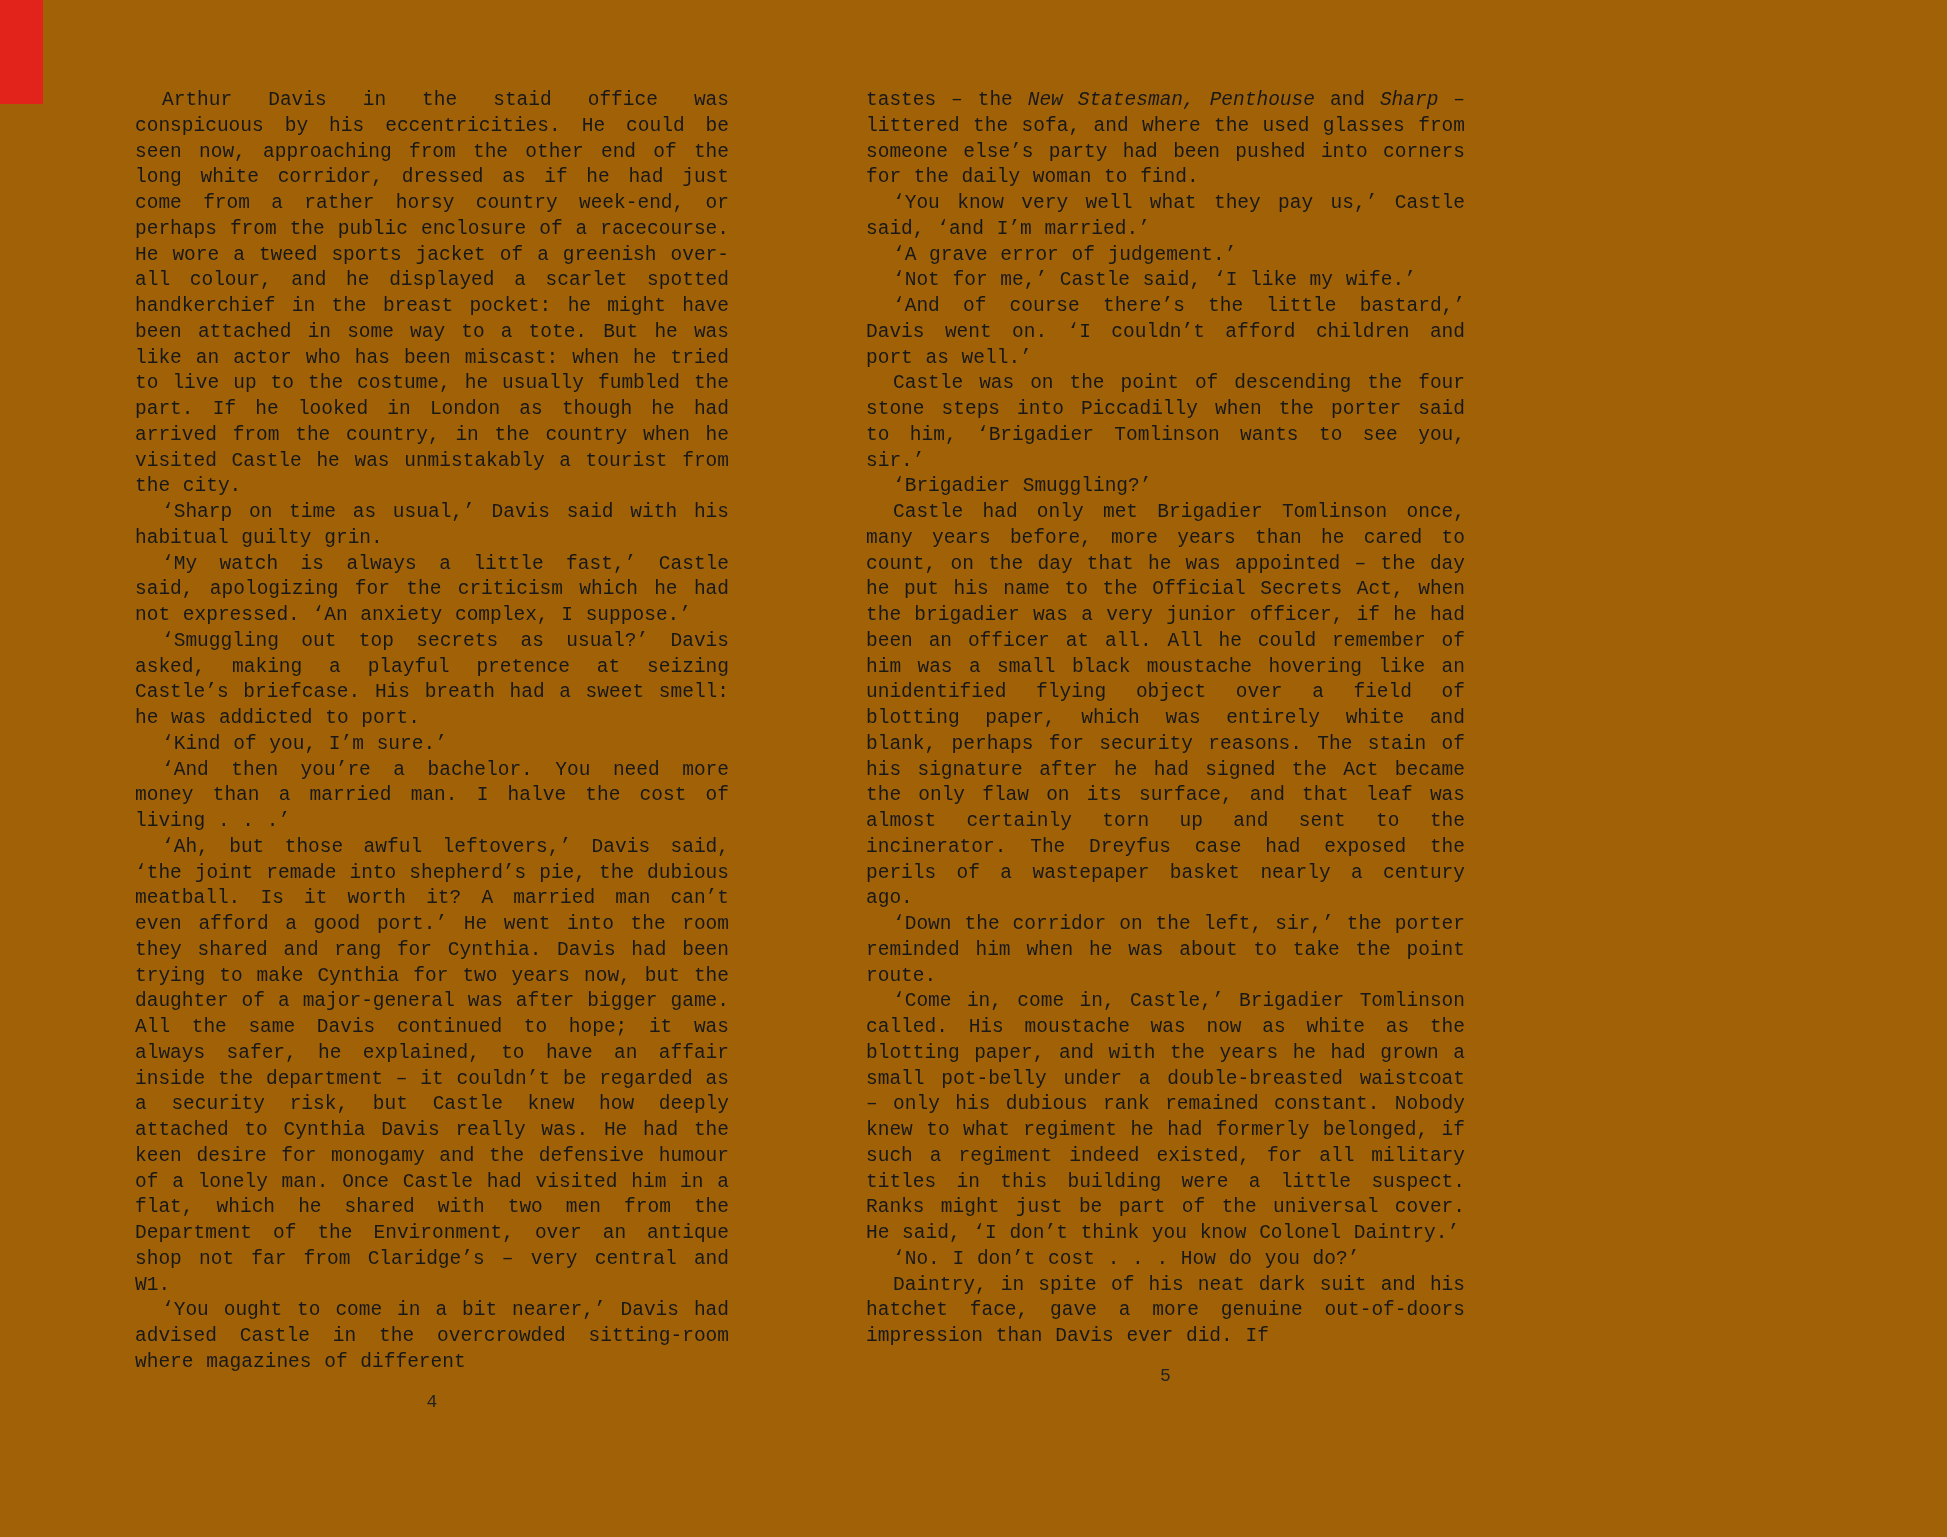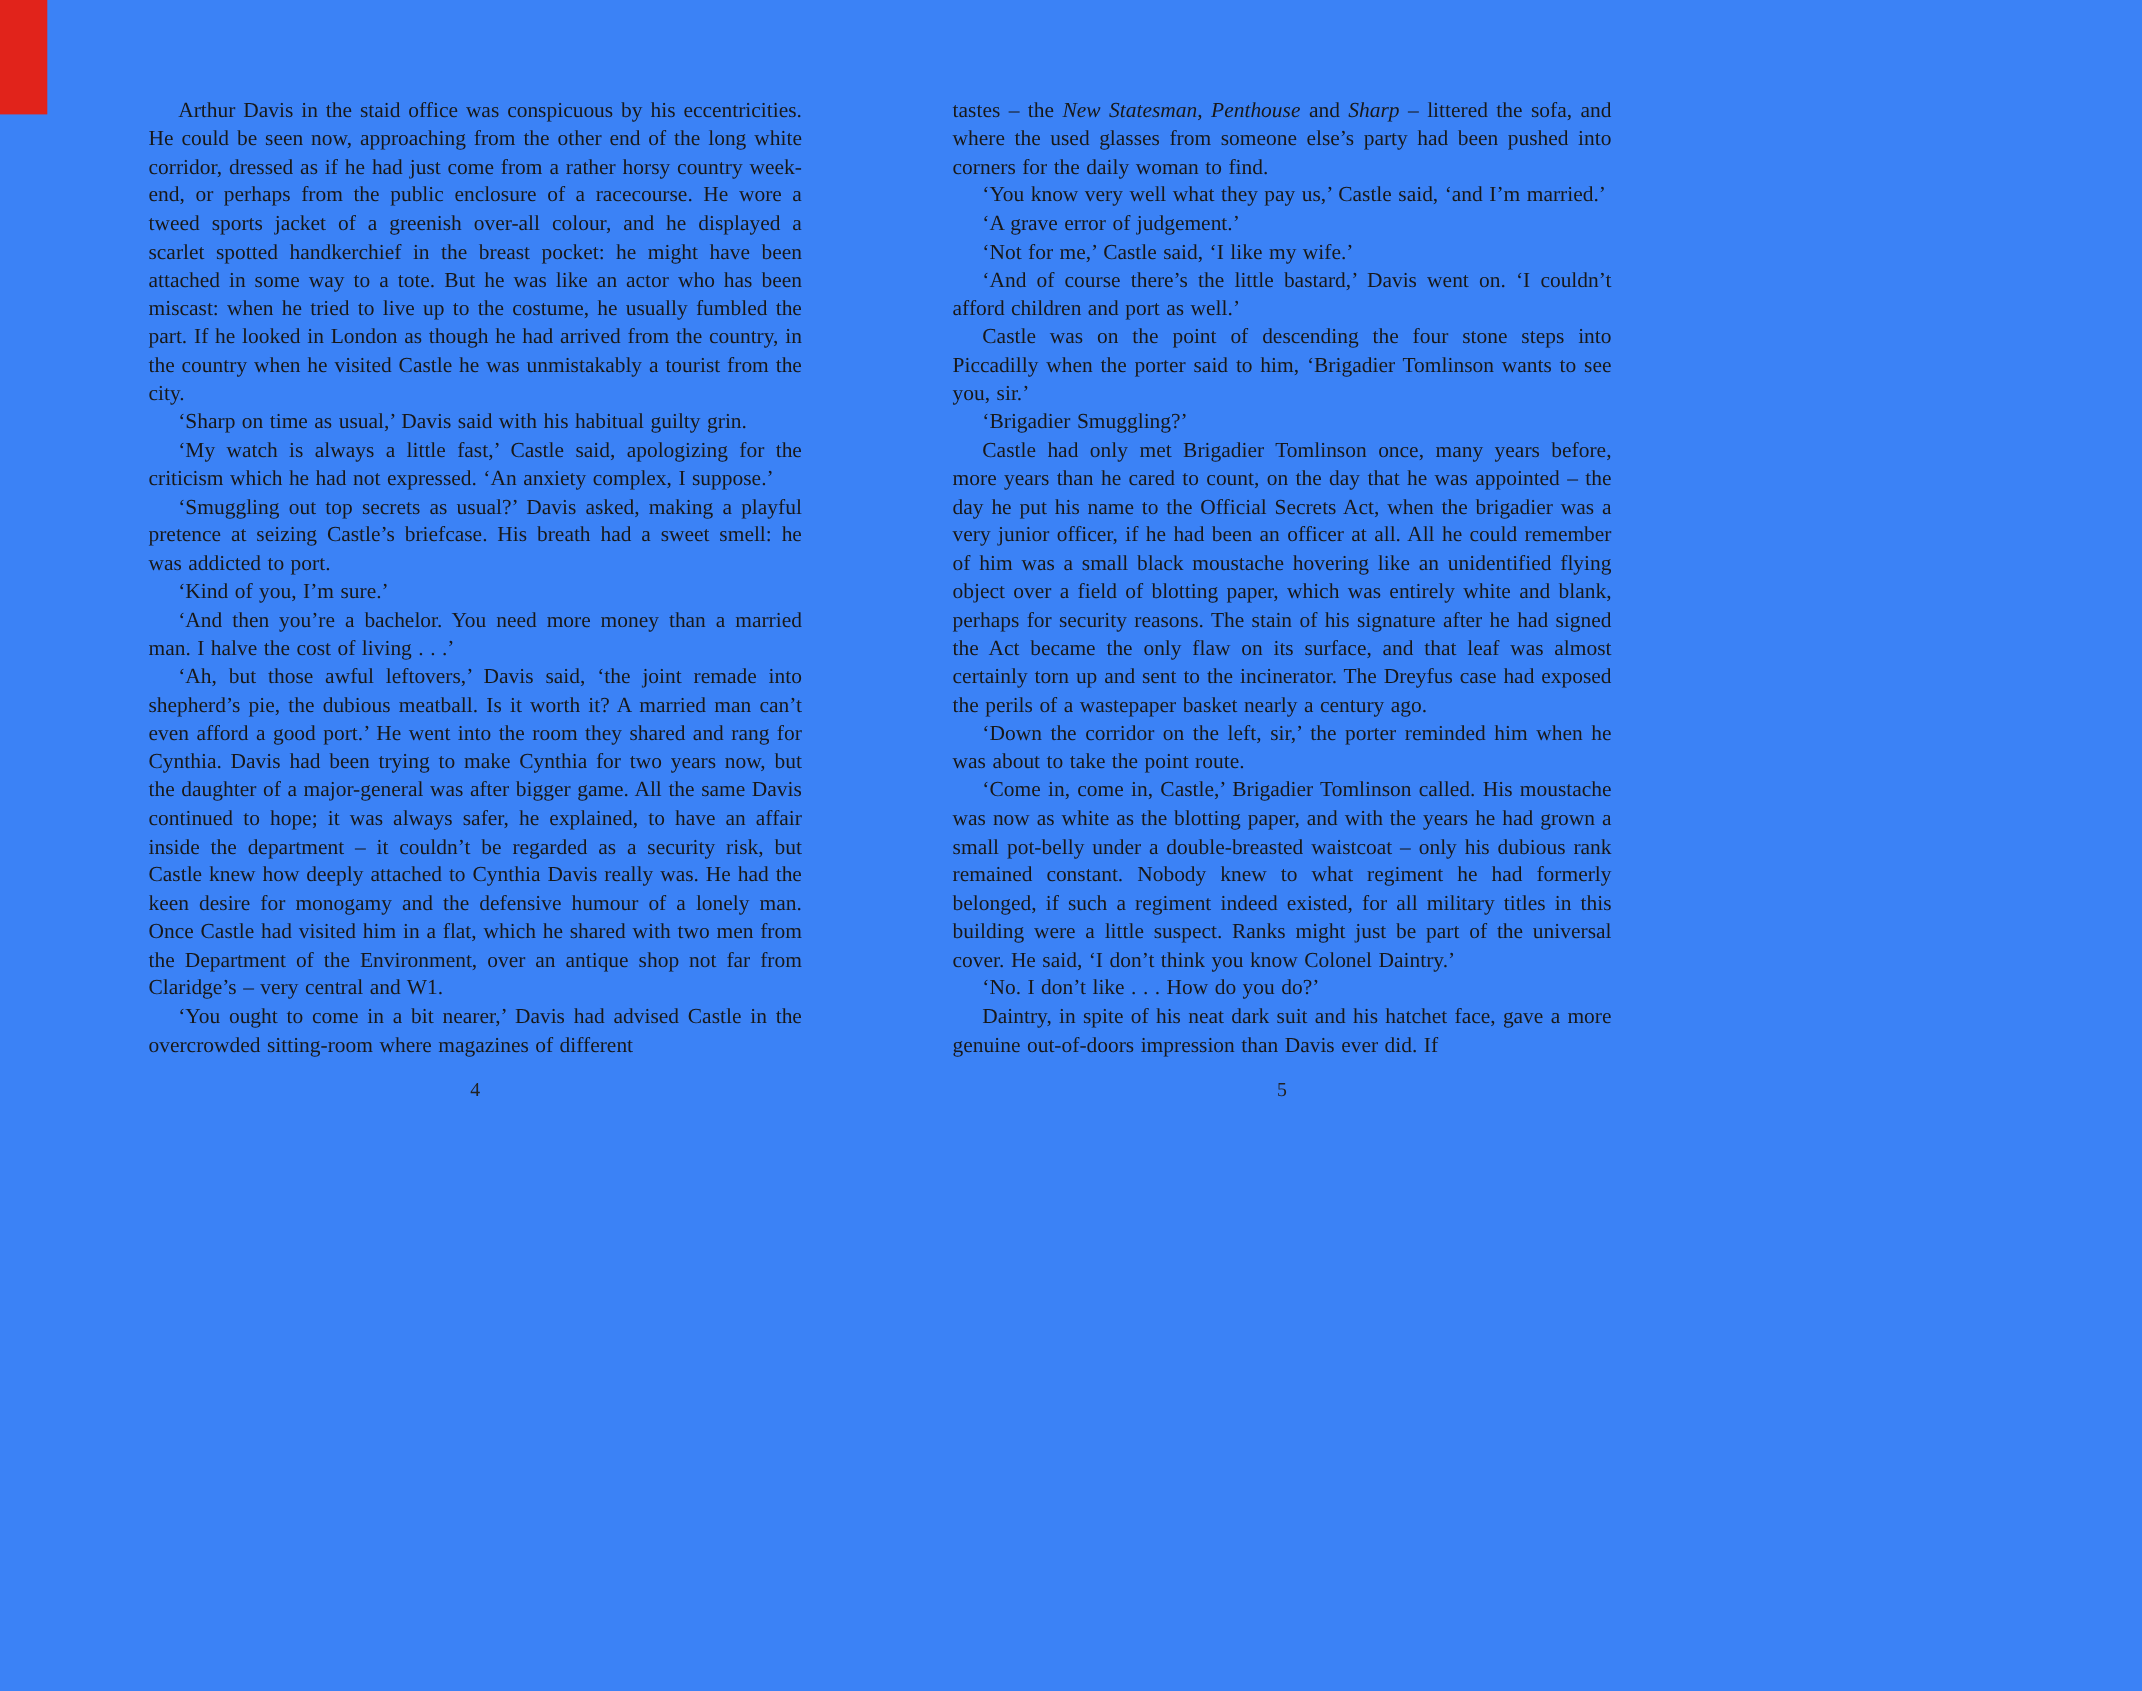--- a/index.html
+++ b/index.html
@@ -1,22 +1,23 @@
 <!DOCTYPE html>
 <html><head>
 <meta charset="utf-8">
 <style>
   html, body { margin: 0; padding: 0; }
   body { background: #ffffff; font-family: "Liberation Serif", "DejaVu Serif", serif; }
   .spread {
     position: relative;
     width: 1947px;
     height: 1537px;
-    background: #3b82f6;
+    background: #a16207;
     overflow: hidden;
+    font-family: Liberation Mono, monospace;
   }
   .red-bar {
     position: absolute;
     left: 0;
     top: 0;
     width: 43px;
     height: 104px;
     background: #e1231b;
   }
   .page-col {
@@ -68,18 +69,18 @@
     </p>
     <p class="para">‘You know very well what they pay us,’ Castle said, ‘and I’m married.’</p>
     <p class="para">‘A grave error of judgement.’</p>
     <p class="para">‘Not for me,’ Castle said, ‘I like my wife.’</p>
     <p class="para">‘And of course there’s the little bastard,’ Davis went on. ‘I couldn’t afford children and port as well.’</p>
     <p class="para">Castle was on the point of descending the four stone steps into Piccadilly when the porter said to him, ‘Brigadier Tomlinson wants to see you, sir.’</p>
     <p class="para">‘Brigadier Smuggling?’</p>
     <p class="para">Castle had only met Brigadier Tomlinson once, many years before, more years than he cared to count, on the day that he was appointed – the day he put his name to the Official Secrets Act, when the brigadier was a very junior officer, if he had been an officer at all. All he could remember of him was a small black moustache hovering like an unidentified flying object over a field of blotting paper, which was entirely white and blank, perhaps for security reasons. The stain of his signature after he had signed the Act became the only flaw on its surface, and that leaf was almost certainly torn up and sent to the incinerator. The Dreyfus case had exposed the perils of a wastepaper basket nearly a century ago.</p>
     <p class="para">‘Down the corridor on the left, sir,’ the porter reminded him when he was about to take the point route.</p>
     <p class="para">‘Come in, come in, Castle,’ Brigadier Tomlinson called. His moustache was now as white as the blotting paper, and with the years he had grown a small pot-belly under a double-breasted waistcoat – only his dubious rank remained constant. Nobody knew to what regiment he had formerly belonged, if such a regiment indeed existed, for all military titles in this building were a little suspect. Ranks might just be part of the universal cover. He said, ‘I don’t think you know Colonel Daintry.’</p>
-    <p class="para">‘No. I don’t like . . . How do you do?’</p>
+    <p class="para">‘No. I don’t cost . . . How do you do?’</p>
     <p class="para">Daintry, in spite of his neat dark suit and his hatchet face, gave a more genuine out-of-doors impression than Davis ever did. If</p>
     <div class="pagenum">5</div>
   </div>
 
 </div>
 
 </body></html>

